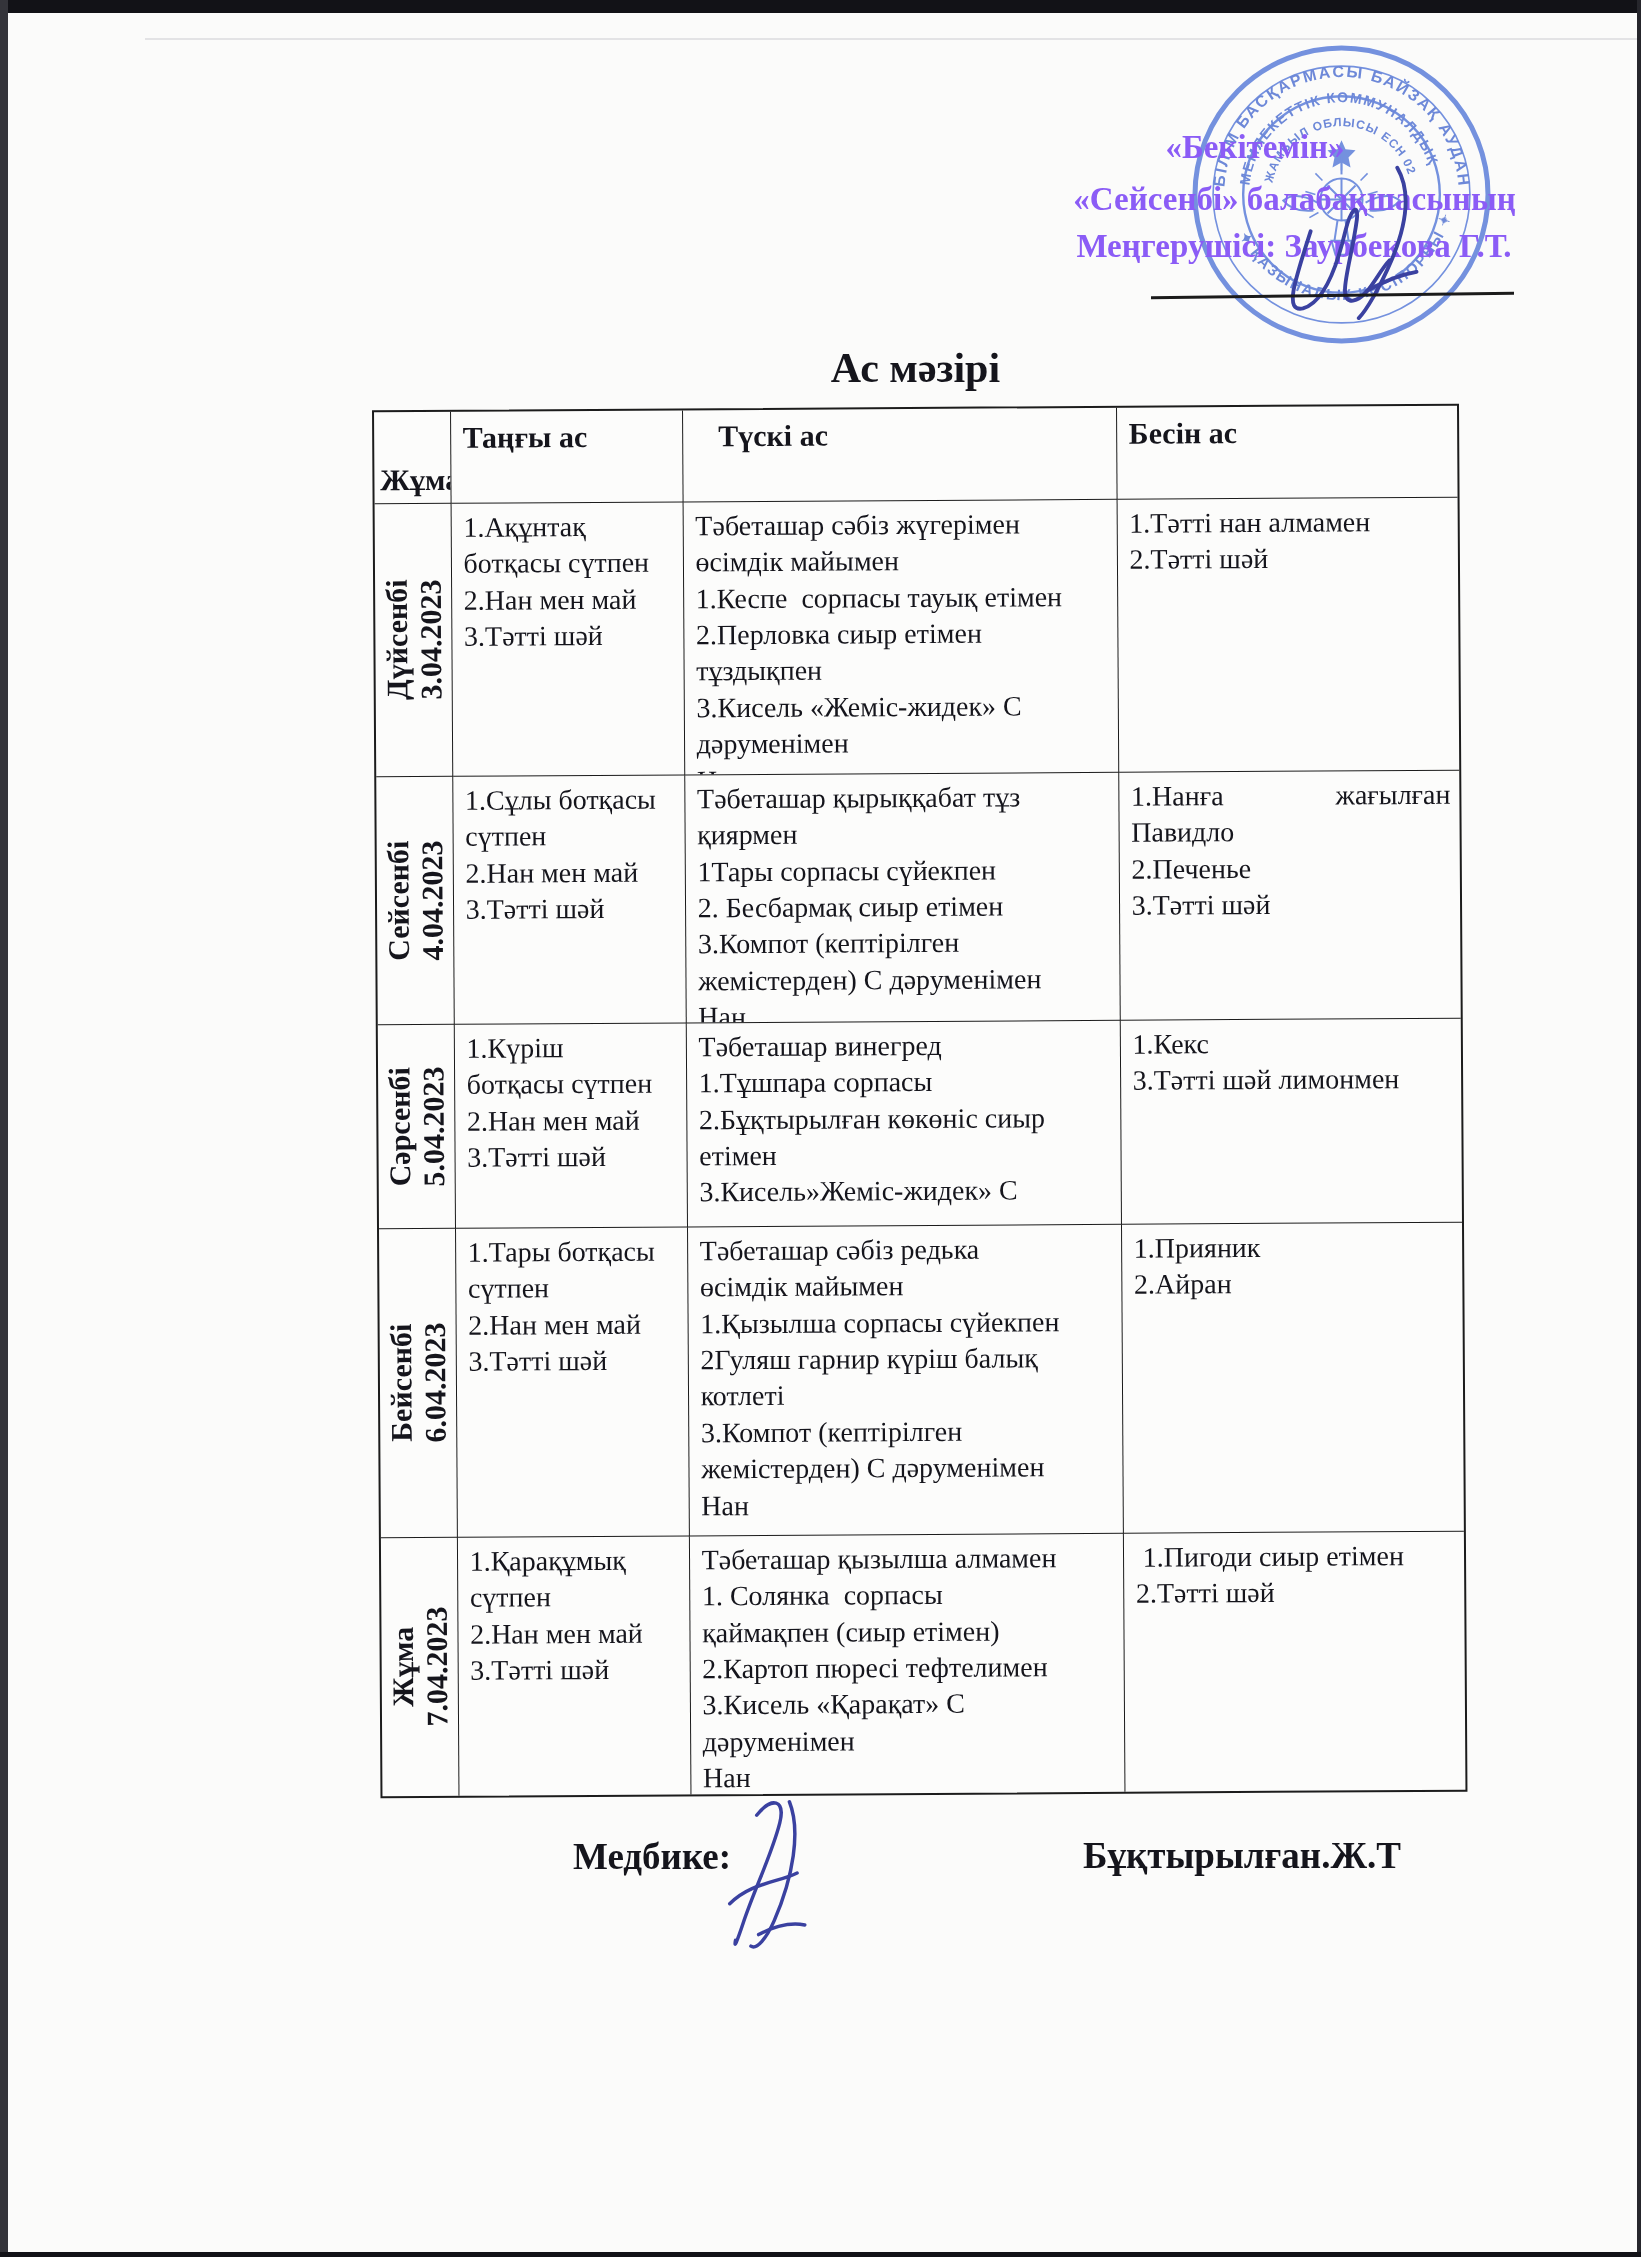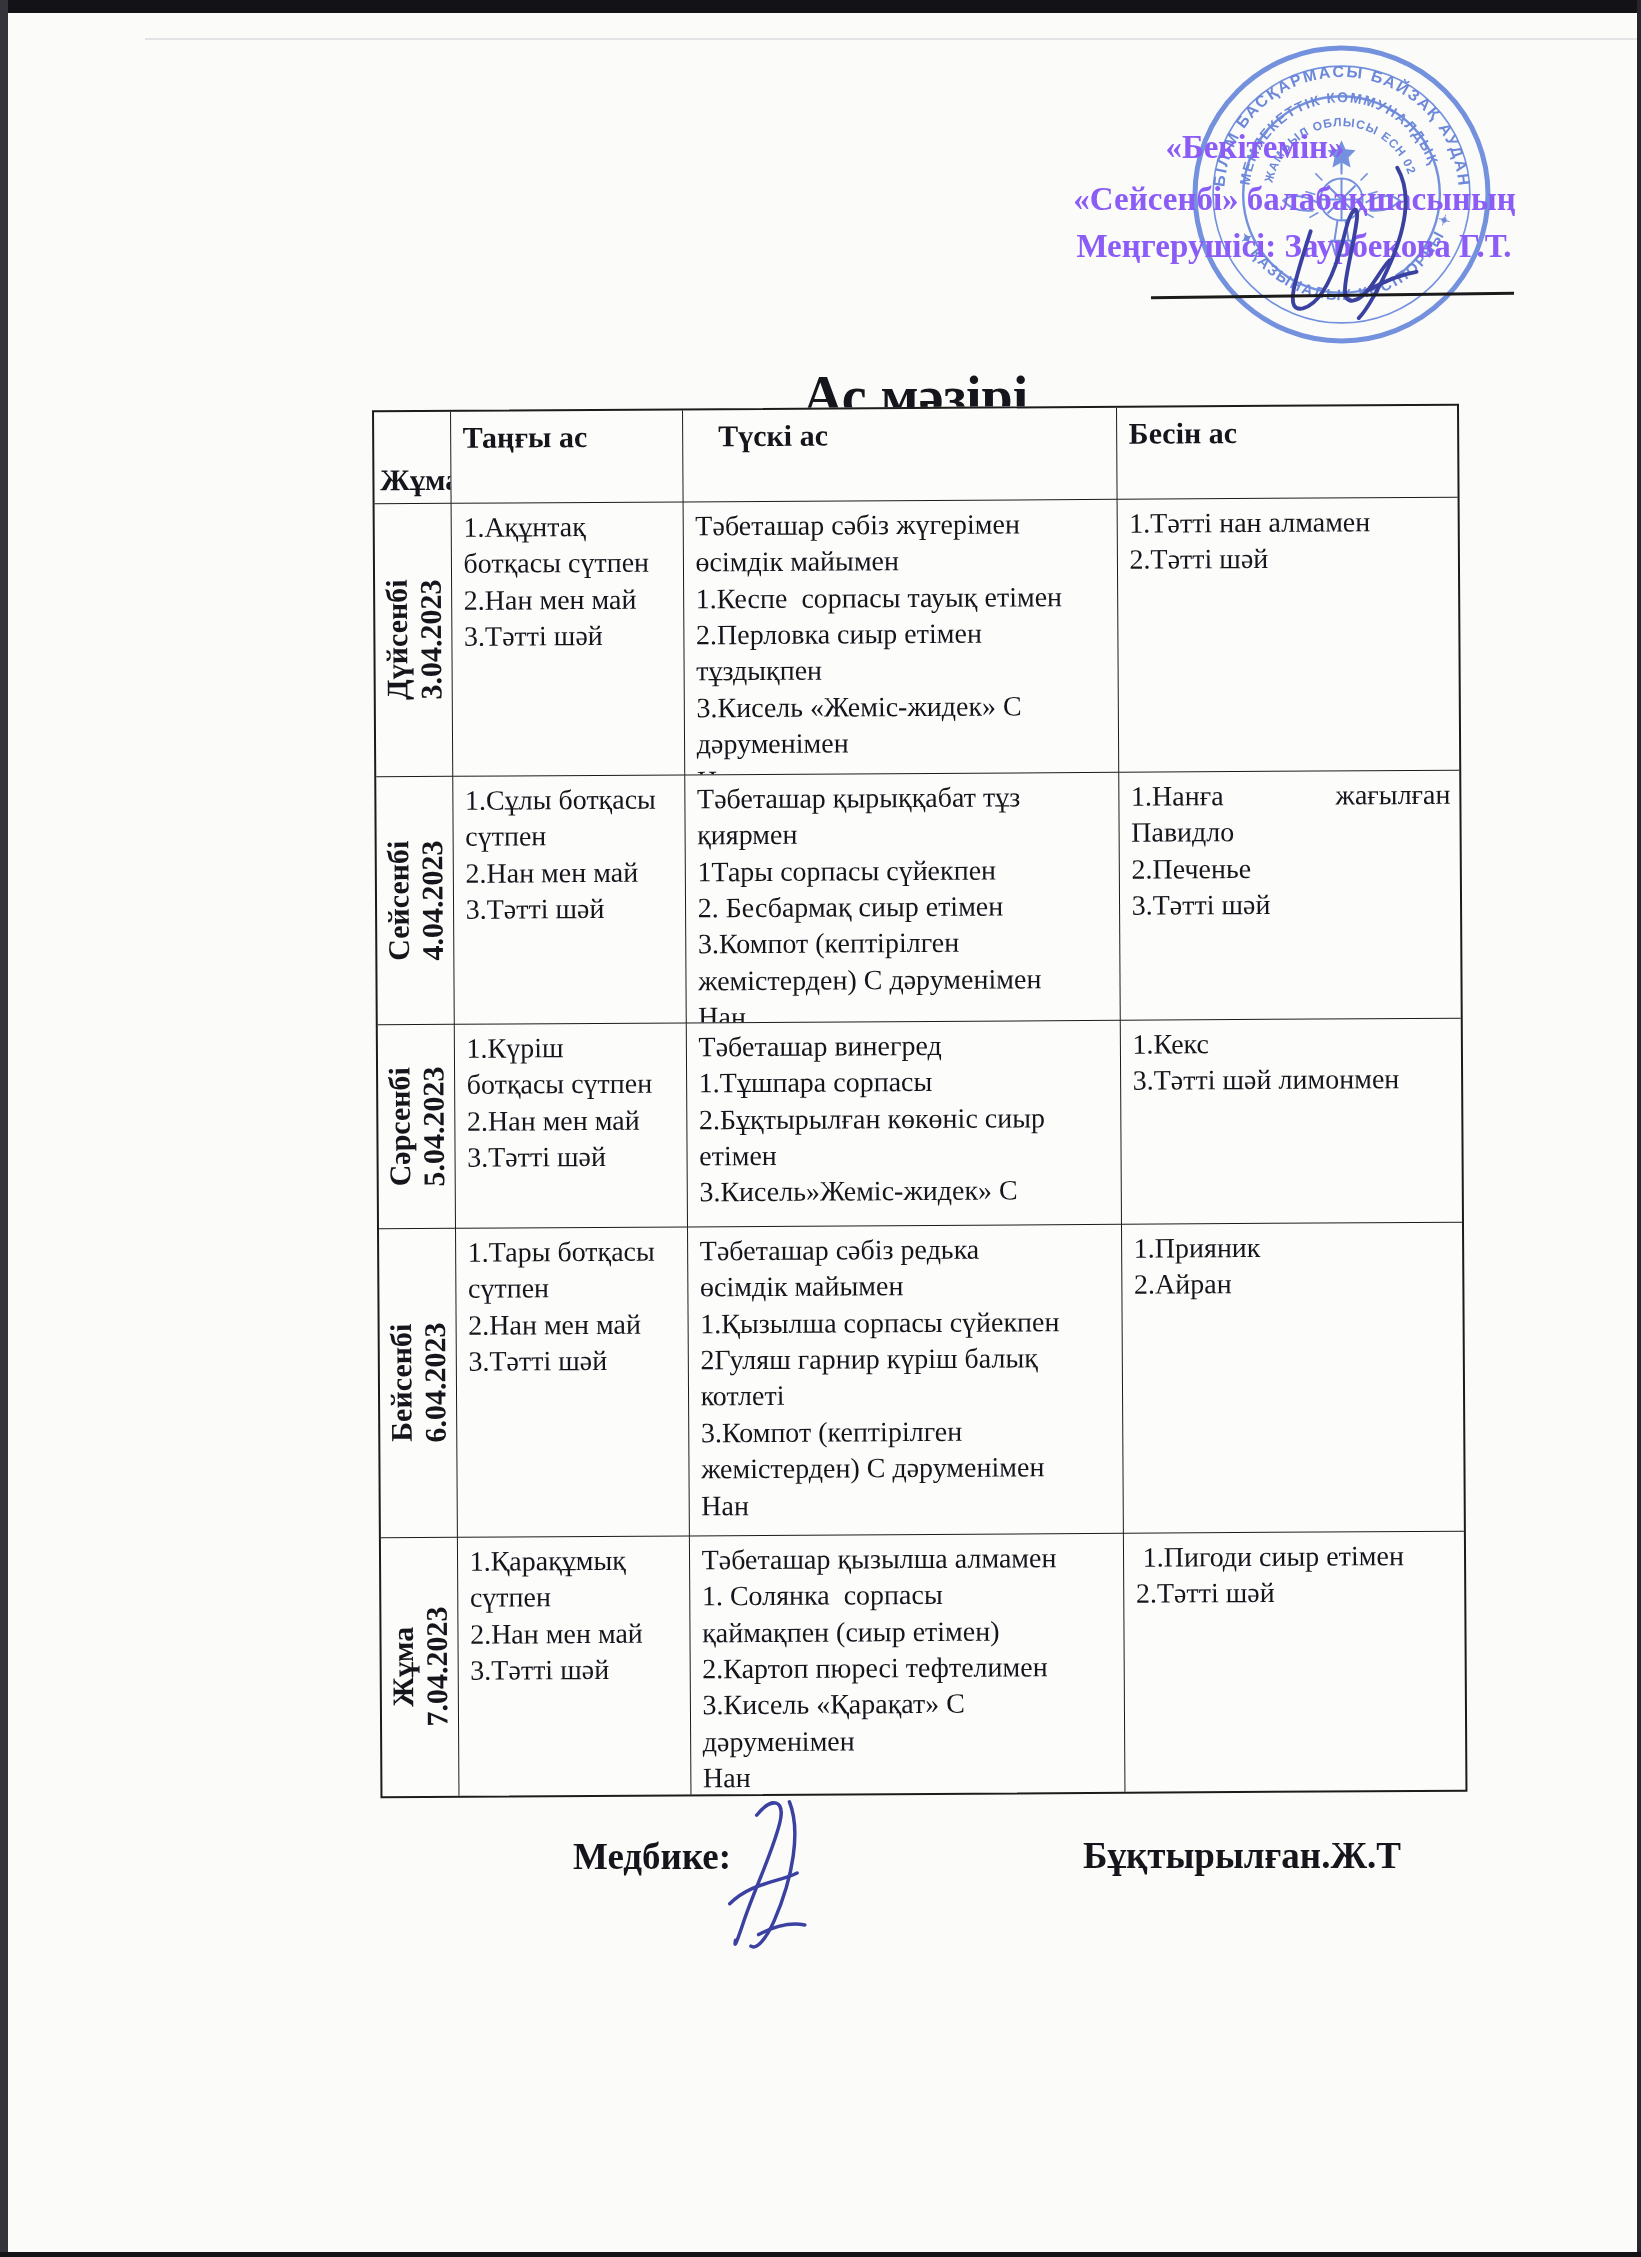--- a/index.html
+++ b/index.html
@@ -18,21 +18,21 @@
   .faint-line{left:145px;top:38px;width:1492px;height:1.9px;background:#e3e3e5;}
 
   
   .approval{font-weight:bold;font-size:33px;text-align:center;white-space:nowrap;color:#8b5cf6;}
   .ap1{left:1110px;top:129px;width:290px;}
   .ap2{left:1022px;top:181px;width:545px;}
   .ap3{left:1014px;top:228px;width:560px;}
   .sig-underline{left:1151px;top:294px;width:363px;height:2.9px;background:#1b1b1b;transform:rotate(-0.7deg);}
 
   
-  .doc-title{left:377px;top:364px;width:1077px;text-align:center;font-size:56px;font-weight:bold;}
+  .doc-title{left:377px;top:344px;width:1077px;text-align:center;font-size:42px;font-weight:bold;}
 
   
   .menu-table{
     left:372px;top:407px;
     display:grid;
     grid-template-columns:77px 232px 434px 340px;
     grid-template-rows:92px 273px 248px 204px 309px 258px;
     border:2.9px solid #1c1c1c;
     transform:rotate(-0.35deg);
     transform-origin:50% 0;

